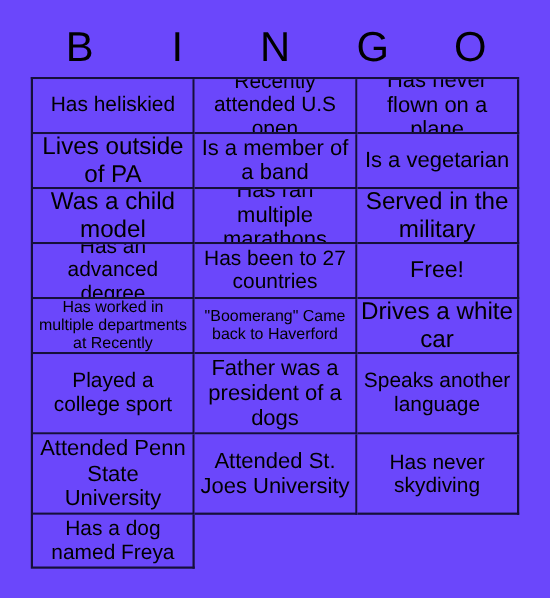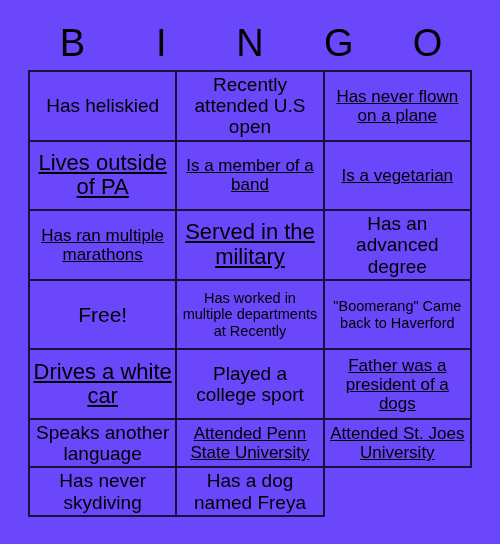--- a/index.html
+++ b/index.html
@@ -76,23 +76,23 @@
     display: block;
     width: 100%;
     line-height: 1.12;
     color: #000000;
     font-family: "Liberation Sans", sans-serif;
     word-wrap: break-word;
   }
 
   
   .fs-xxl .cell-text { font-size: 21px; }
-  .fs-xl  .cell-text { font-size: 22px; text-decoration: underline; }
+  .fs-xl  .cell-text { font-size: 22px; }
   .fs-lg  .cell-text { font-size: 19px; }
-  .fs-md  .cell-text { font-size: 17px; text-decoration: underline; }
+  .fs-md  .cell-text { font-size: 20px; }
   .fs-sm  .cell-text { font-size: 14.5px; }
   .fs-xs  .cell-text { font-size: 12.5px; }
 </style>
 </head>
 <body>
 
 <div id="bingo-card">
 
   <div id="header-row">
     <div class="header-letter">B</div>
@@ -116,29 +116,35 @@
     <div class="bingo-cell fs-xl">
         <span class="cell-text">Lives outside of PA</span>
       </div>
     <div class="bingo-cell fs-md">
         <span class="cell-text">Is a member of a band</span>
       </div>
 
     <div class="bingo-cell fs-md">
         <span class="cell-text">Is a vegetarian</span>
       </div>
+    <div class="bingo-cell fs-xl">
+        <span class="cell-text">Was a child model</span>
+      </div>
     <div class="bingo-cell fs-md">
         <span class="cell-text">Has ran multiple marathons</span>
       </div>
     <div class="bingo-cell fs-xl">
         <span class="cell-text">Served in the military</span>
       </div>
 
     <div class="bingo-cell fs-lg">
         <span class="cell-text">Has an advanced degree</span>
+      </div>
+    <div class="bingo-cell fs-lg">
+        <span class="cell-text">Has been to 27 countries</span>
       </div>
     <div class="bingo-cell fs-xxl">
         <span class="cell-text">Free!</span>
       </div>
     <div class="bingo-cell fs-sm">
         <span class="cell-text">Has worked in multiple departments at Recently</span>
       </div>
     <div class="bingo-cell fs-sm">
         <span class="cell-text">"Boomerang" Came back to Haverford</span>
       </div>

